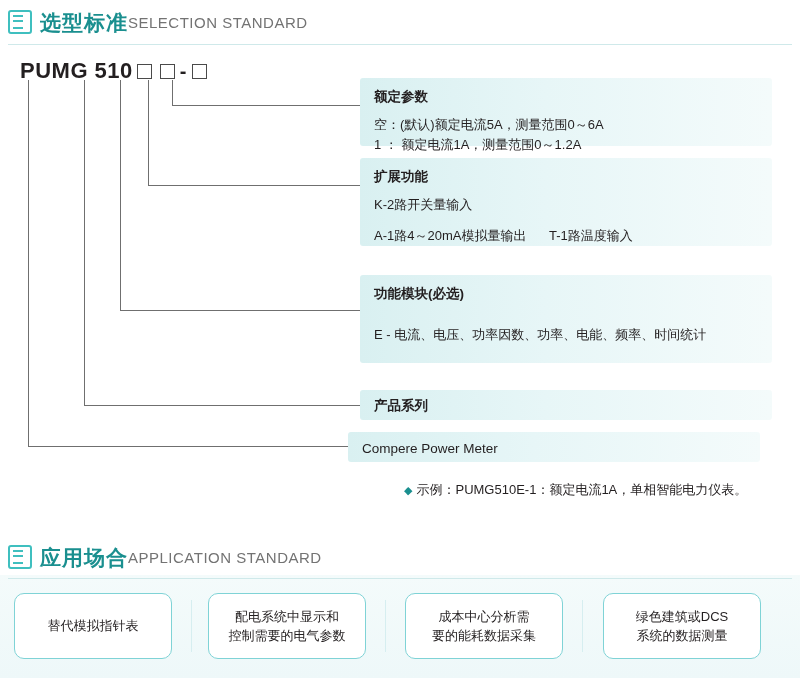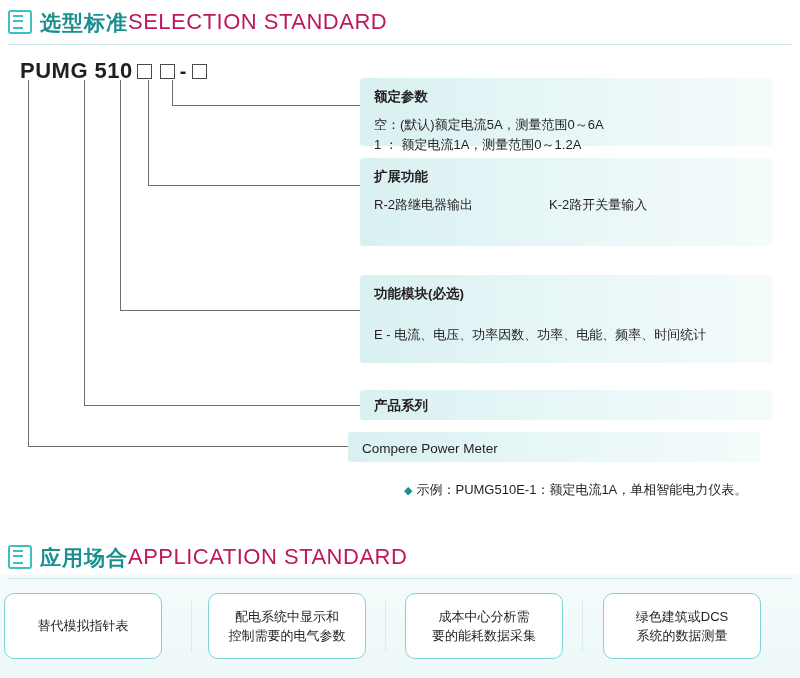--- a/index.html
+++ b/index.html
@@ -30,21 +30,21 @@
   }
   .sec-icon::after{
     content:"";position:absolute;left:3px;top:8px;
     width:10px;height:5px;border-top:2px solid #3fbfbf;border-bottom:2px solid #3fbfbf;
   }
   .sec-cn{
     font-size:21px;font-weight:bold;color:#1a8f8f;letter-spacing:1px;
     line-height:1;
   }
   .sec-en{
-    font-size:22px;color:#be185d;letter-spacing:.5px;line-height:1;
+    font-size:15px;color:#737373;letter-spacing:.5px;line-height:1;
     font-family:"Liberation Sans","DejaVu Sans",sans-serif;
   }
   .sec-rule{
     position:absolute;height:1px;background:#cfe9ea;
   }
 
   
   #code-row{
     position:absolute;left:20px;top:58px;
     display:flex;align-items:center;
@@ -138,22 +138,25 @@
 
 <div class="panel" style="left:360px;top:78px;width:412px;height:68px;">
   <div class="p-title">额定参数</div>
   <div class="p-line">空：(默认)额定电流5A，测量范围0～6A</div>
   <div class="p-line">1 ： 额定电流1A，测量范围0～1.2A</div>
 </div>
 
 <div class="panel" style="left:360px;top:158px;width:412px;height:88px;">
   <div class="p-title">扩展功能</div>
   <div class="two-col">
-    <div class="p-line c1">R-2路继电器输出</div>
     <div class="p-line c2">K-2路开关量输入</div>
+  </div>
+  <div class="two-col" style="margin-top:11px;">
+    <div class="p-line c1">A-1路4～20mA模拟量输出</div>
+    <div class="p-line c2">T-1路温度输入</div>
   </div>
 </div>
 
 <div class="panel" style="left:360px;top:275px;width:412px;height:88px;">
   <div class="p-title" style="margin-bottom:22px;">功能模块(必选)</div>
   <div class="p-line">E - 电流、电压、功率因数、功率、电能、频率、时间统计</div>
 </div>
 
 <div class="panel" style="left:360px;top:390px;width:412px;height:30px;padding-top:7px;">
   <div class="p-title" style="margin-bottom:0;">产品系列</div>
@@ -169,21 +172,21 @@
 
 <div class="section-head" style="left:8px;top:545px;">
   <span class="sec-icon"></span>
   <span class="sec-cn">应用场合</span>
   <span class="sec-en">APPLICATION STANDARD</span>
 </div>
 <div class="sec-rule" style="left:8px;top:578px;width:784px;"></div>
 
 <div class="bottom-band"></div>
 
-<div class="card" style="left:4px;align-items:center;">
+<div class="card" style="left:14px;align-items:center;">
   <span style="white-space:pre-line;">替代模拟指针表</span>
 </div>
 <div class="vdiv" style="left:191px;"></div>
 
 <div class="card" style="left:208px;">
   <span style="white-space:pre-line;">配电系统中显示和
 控制需要的电气参数</span>
 </div>
 <div class="vdiv" style="left:385px;"></div>
 

